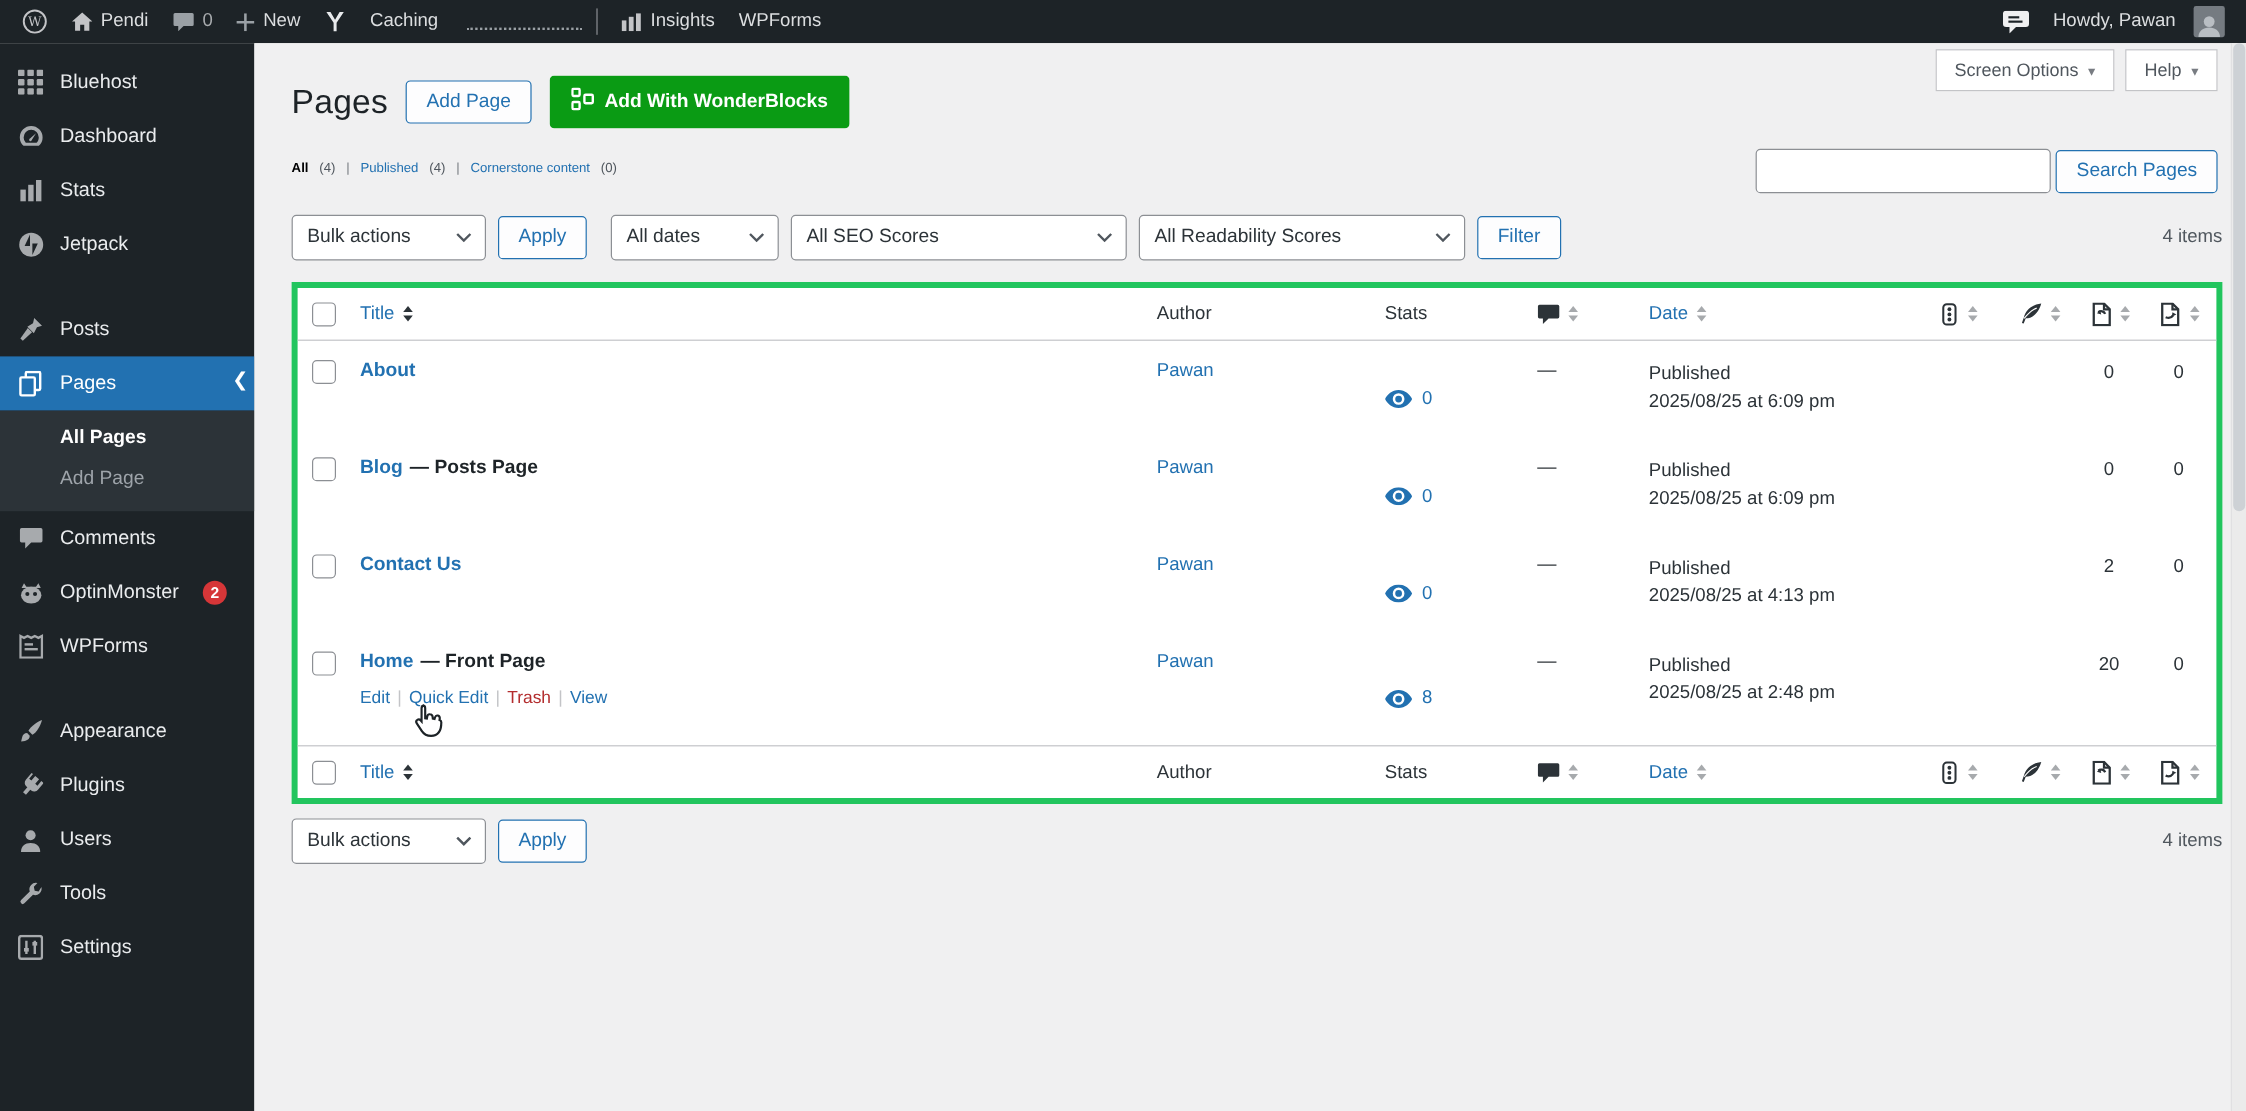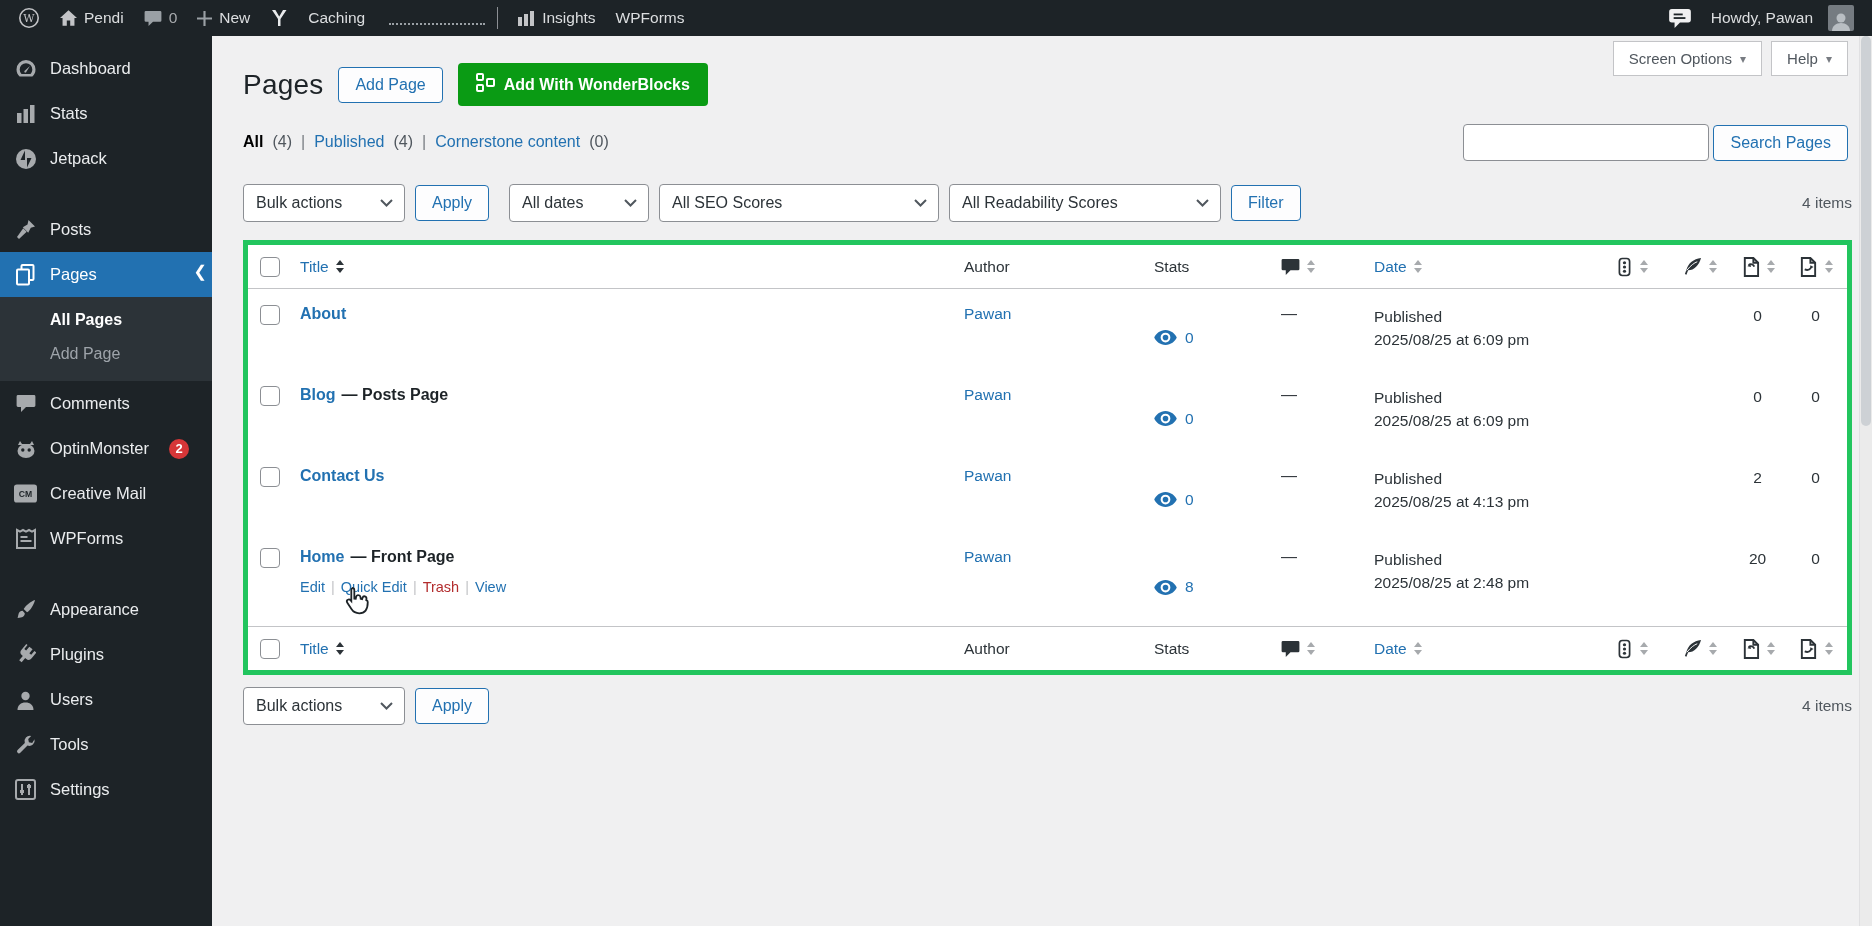--- a/index.html
+++ b/index.html
@@ -40,21 +40,21 @@
     display:flex;align-items:center;gap:8px;cursor:pointer;}
   .tab .chev{font-size:12px;color:#787c82;}
 
   .page-header{display:flex;align-items:center;gap:15px;margin-top:27px;}
   h1{font-size:28px;font-weight:400;color:#1d2327;margin:0;letter-spacing:.2px;}
   .btn{display:inline-flex;align-items:center;gap:9px;border-radius:4px;font-size:16px;
     padding:8px 16px;cursor:pointer;white-space:nowrap;border:1px solid transparent;}
   .btn-outline{background:#fdfdfe;border-color:#2271b1;color:#2271b1;}
   .btn-green{background:#0a9b14;color:#fff;font-weight:600;padding:9px 17px;}
 
-  .views{margin-top:27px;display:flex;align-items:center;gap:9px;font-size:16px;}
+  .views{margin-top:27px;display:flex;align-items:center;gap:9px;font-size:11px;}
   .views .sep{color:#787c82;}
   .view-link{color:#2271b1;cursor:pointer;}
   .view-current{color:#000;font-weight:bold;cursor:pointer;}
   .view-count{color:#50575e;}
 
   .search-box{position:absolute;top:88px;right:24px;display:flex;gap:4px;align-items:center;}
   .search-input{width:246px;height:37px;border:1px solid #8c8f94;border-radius:4px;background:#fff;
     font-size:16px;padding:0 10px;font-family:"Liberation Sans",sans-serif;}
 
   .tablenav{margin-top:33px;display:flex;align-items:center;gap:10px;}
@@ -186,20 +186,36 @@
               <path d="M2 20c0-5 4-8 9-8s9 3 9 8z" fill="#b9bec3"></path>
             </svg>
         </span>
       </div>
     </div>
   </div>
 
   <div class="sidebar">
     <div class="menu-item">
       <span class="icon">
+        <svg width="21" height="21" viewBox="0 0 21 21" fill="currentColor">
+            <rect x="0" y="0" width="5.4" height="5.4" rx="1"></rect>
+            <rect x="7.8" y="0" width="5.4" height="5.4" rx="1"></rect>
+            <rect x="15.6" y="0" width="5.4" height="5.4" rx="1"></rect>
+            <rect x="0" y="7.8" width="5.4" height="5.4" rx="1"></rect>
+            <rect x="7.8" y="7.8" width="5.4" height="5.4" rx="1"></rect>
+            <rect x="15.6" y="7.8" width="5.4" height="5.4" rx="1"></rect>
+            <rect x="0" y="15.6" width="5.4" height="5.4" rx="1"></rect>
+            <rect x="7.8" y="15.6" width="5.4" height="5.4" rx="1"></rect>
+            <rect x="15.6" y="15.6" width="5.4" height="5.4" rx="1"></rect>
+          </svg>
+      </span>
+      <span>Bluehost</span>
+    </div>
+    <div class="menu-item">
+      <span class="icon">
         <svg width="22" height="22" viewBox="0 0 22 22">
             <path d="M11 2a9.5 9.5 0 00-9.5 9.5c0 2.8 1.2 5.3 3.1 7h12.8a9.46 9.46 0 003.1-7A9.5 9.5 0 0011 2zm0 3.2a6.3 6.3 0 016.3 6.3c0 1.7-.7 3.3-1.8 4.4H6.5a6.26 6.26 0 01-1.8-4.4A6.3 6.3 0 0111 5.2z" fill="currentColor"></path>
             <path d="M10 12.5l5-4.5-3.5 5.6a1.1 1.1 0 11-1.5-1.1z" fill="currentColor"></path>
           </svg>
       </span>
       <span>Dashboard</span>
     </div>
     <div class="menu-item">
       <span class="icon">
         <svg width="20" height="18" viewBox="0 0 20 18" fill="currentColor">
@@ -256,29 +272,20 @@
       <span class="icon">
         <svg width="22" height="20" viewBox="0 0 22 20">
             <path d="M3 6l2-4 2 3h8l2-3 2 4z" fill="currentColor"></path>
             <ellipse cx="11" cy="12" rx="8.5" ry="7" fill="currentColor"></ellipse>
             <circle cx="7.8" cy="11" r="1.7" fill="#1d2327"></circle>
             <circle cx="14.2" cy="11" r="1.7" fill="#1d2327"></circle>
           </svg>
       </span>
       <span>OptinMonster</span>
       <span class="om-badge">2</span>
-    </div>
-    <div class="menu-item">
-      <span class="icon">
-        <svg width="24" height="19" viewBox="0 0 24 19">
-            <rect x="0" y="0" width="24" height="19" rx="3" fill="currentColor"></rect>
-            <text x="12" y="13.5" text-anchor="middle" font-size="9" font-weight="bold" font-family="Liberation Sans" fill="#1d2327">CM</text>
-          </svg>
-      </span>
-      <span>Creative Mail</span>
     </div>
     <div class="menu-item">
       <span class="icon">
         <svg width="20" height="21" viewBox="0 0 20 21">
             <path d="M1 2l3 1.6L7 2l3 1.6L13 2l3 1.6L19 2v18H1z" fill="none" stroke="currentColor" stroke-width="2"></path>
             <rect x="4.5" y="8" width="7" height="2" fill="currentColor"></rect>
             <rect x="4.5" y="12" width="11" height="2" fill="currentColor"></rect>
           </svg>
       </span>
       <span>WPForms</span>

